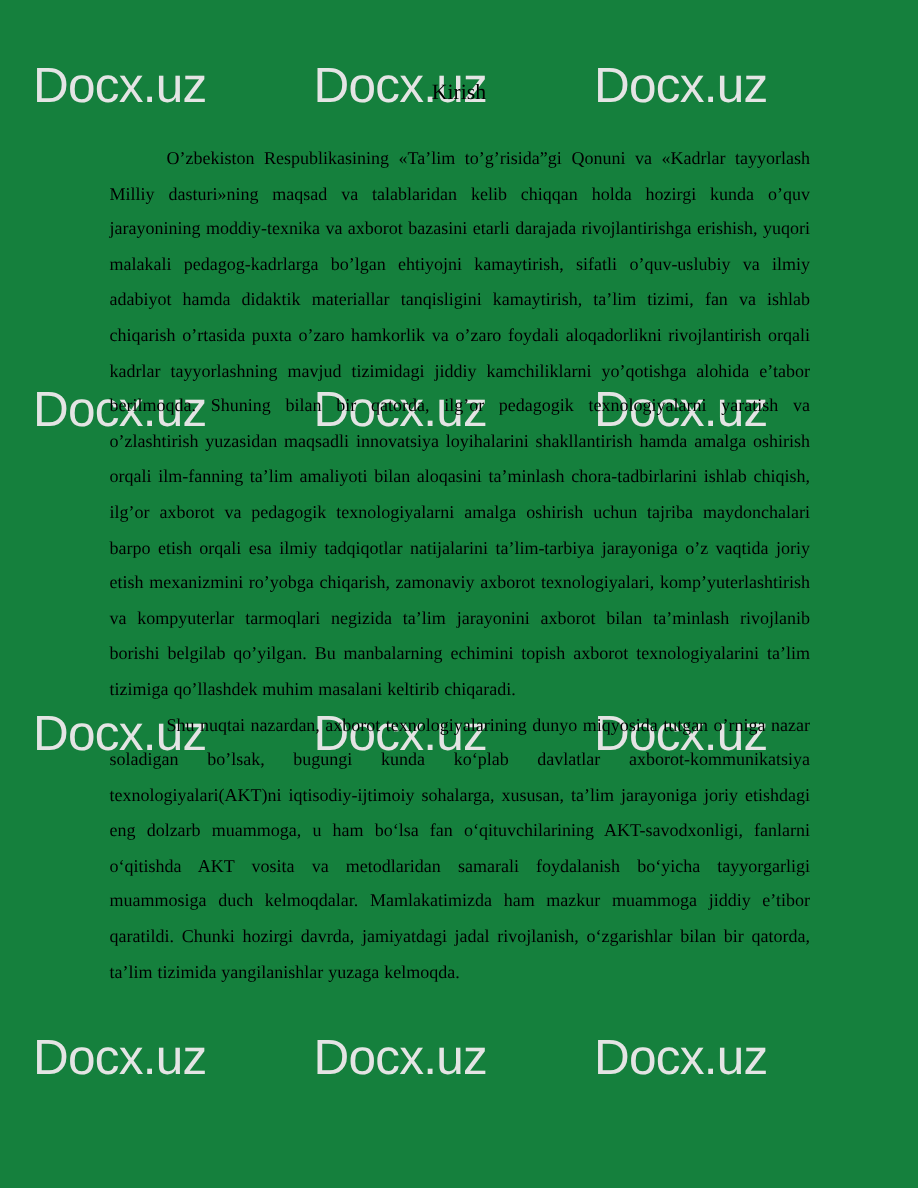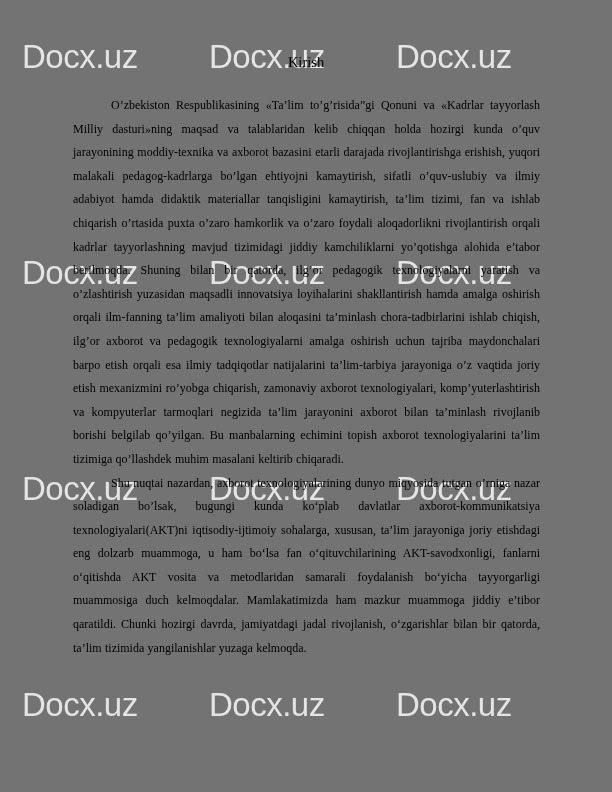--- a/index.html
+++ b/index.html
@@ -4,21 +4,21 @@
 <style>
   html, body {
     margin: 0;
     padding: 0;
     background: #ffffff;
   }
   .page {
     position: relative;
     width: 612px;
     height: 792px;
-    background: #737373;
+    background: #15803d;
     overflow: hidden;
     font-family: "Liberation Serif", "DejaVu Serif", serif;
   }
 
   
   .watermark-layer {
     position: absolute;
     inset: 0;
     z-index: 0;
     pointer-events: none;

